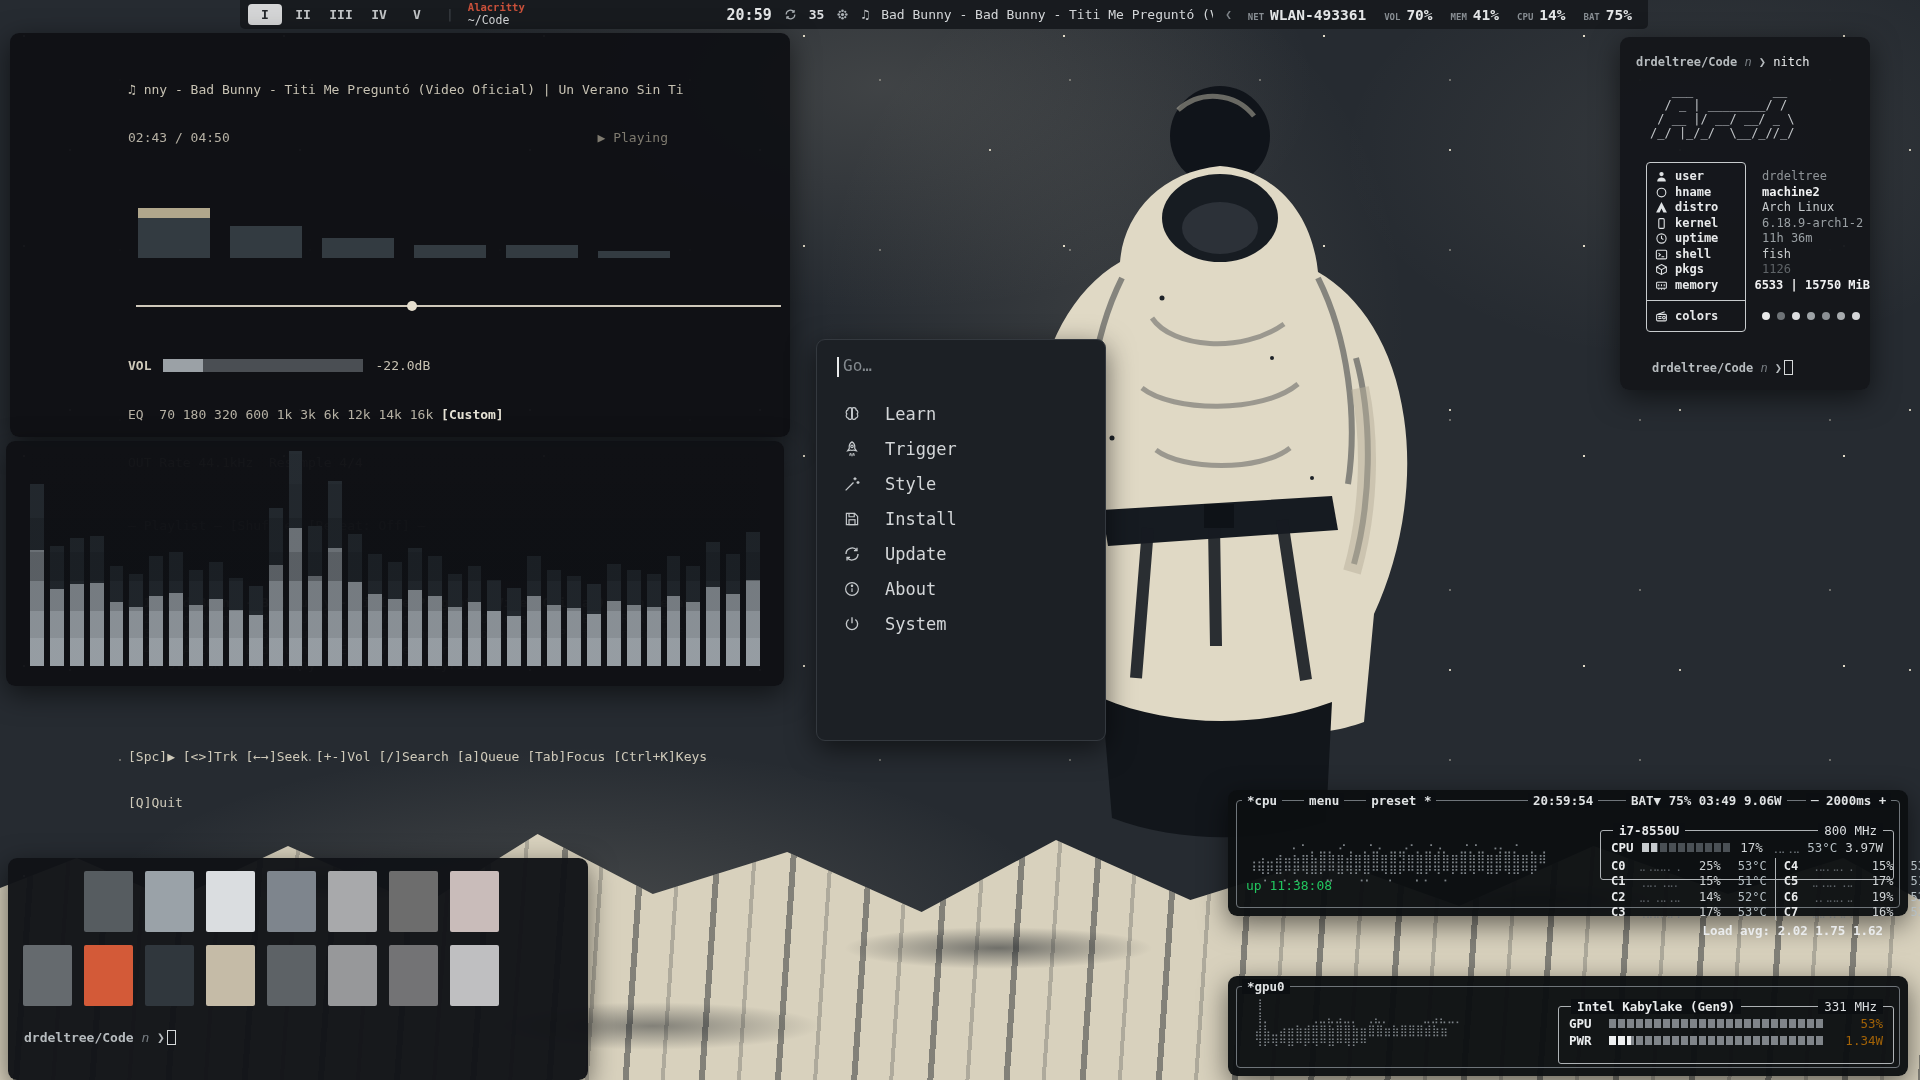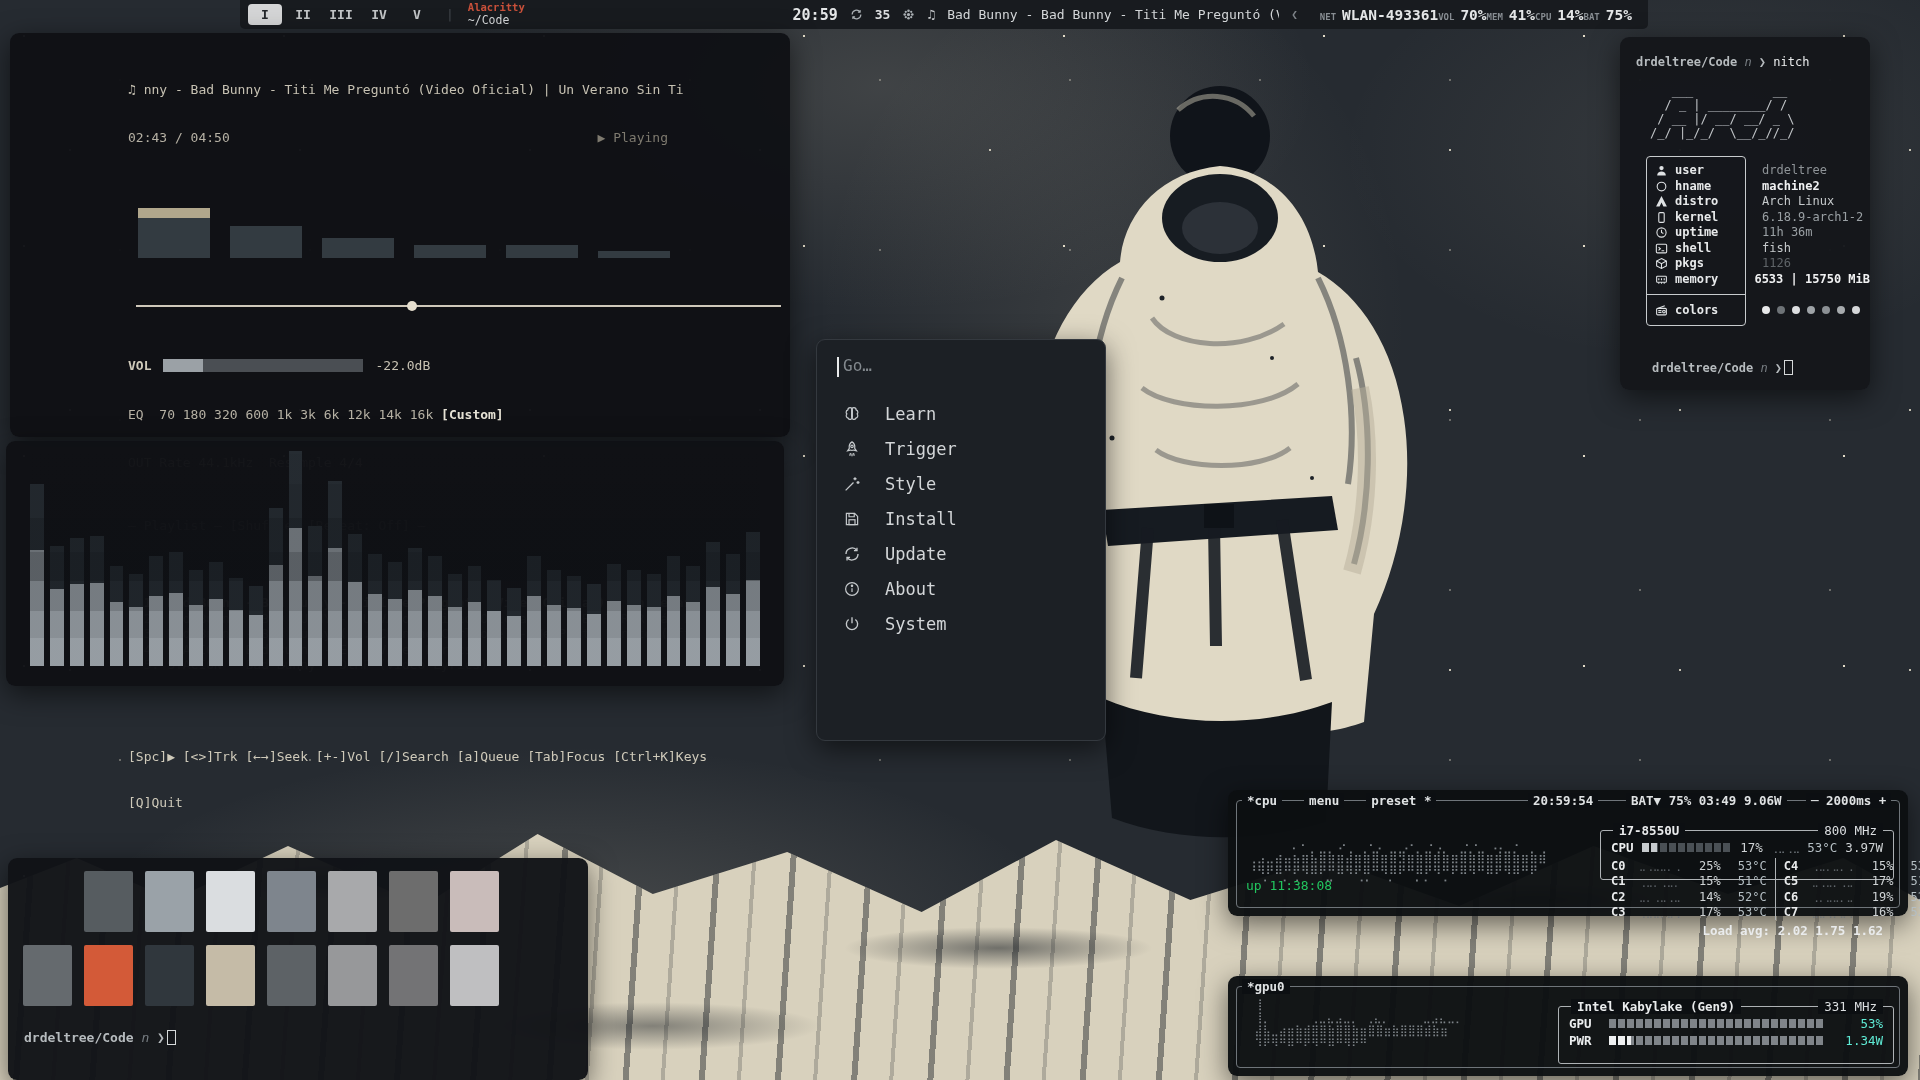--- a/index.html
+++ b/index.html
@@ -39,21 +39,21 @@
 .wintitle{line-height:1.1;margin-left:2px}
 .wintitle .app{color:#c8503a;font-weight:bold;font-size:10.5px}
 .wintitle .dir{color:#d5d7d9;font-size:11.5px}
 .flex1{flex:1}
 .clock{font-size:15px;font-weight:bold;color:#e4e6e7}
 .tb-icon{display:inline-flex;color:#a9afb3}
 .temp{font-size:13px;font-weight:bold;color:#dcdee0}
 .note{font-size:13px;color:#c9cccf}
 .nowplaying{font-size:13px;color:#d2d5d7;max-width:332px;white-space:nowrap;overflow:hidden}
 .collapse{font-size:11px;color:#7d8388}
-.stats{display:flex;margin-left:10px}
+.stats{display:flex;gap:18px;margin-left:4px}
 .stat{display:flex;align-items:baseline;gap:6px}
 .slabel{font-size:9px;color:#878d92;font-weight:bold}
 .svalue{font-size:14.5px;font-weight:bold;color:#e4e6e7}
 
 .player{left:10px;top:33px;width:780px;height:404px;padding:18px 20px 0 118px;font-size:13px;line-height:15.5px;color:#b6b1a4;white-space:pre}
 .p-title{color:#c6c1b2}
 .p-row2{display:flex;justify-content:space-between;width:540px;margin-top:1px}
 .p-status{color:#7e7a6f}
 .mbars{display:flex;align-items:flex-end;gap:20px;height:52px;margin:30px 0 0 10px}
 .mbar{width:72px;background:#333b41}
@@ -94,21 +94,21 @@
 .menu-item.dim .mi-icon{color:#70767b}
 
 .fetch{left:1620px;top:37px;width:250px;height:353px;background:rgba(21,23,27,.97);font-size:12px;line-height:15px;color:#c6cacc}
 .prompt{white-space:pre}
 .pp-path{font-weight:bold;color:#b6bbbe}
 .pp-branch{font-style:italic;color:#787e83}
 .pp-arrow{color:#b6bbbe}
 .pp-cmd{color:#e9ebec}
 .fetch .prompt{padding:18px 0 0 16px}
 .ascii{margin:14px 0 0 30px;white-space:pre;color:#c2c6c9;font-size:12px;line-height:14px}
-.fetch-info{position:relative;margin:16px 0 0 26px}
+.fetch-info{position:relative;margin:22px 0 0 26px}
 .fi-frame{position:absolute;left:0;top:0;width:100px;height:100%;border:1.5px solid #c8ccce;border-radius:4px}
 .fi-divider{position:absolute;left:0;top:calc(100% - 32px);width:100px;border-top:1.5px solid #c8ccce}
 .fi-row{display:flex;align-items:center;height:15.5px}
 .fi-keycell{width:100px;display:flex;align-items:center;gap:7px;padding-left:9px}
 .fi-icon{display:inline-flex;color:#dfe2e4}
 .fi-key{font-weight:bold;color:#e7e9ea}
 .fi-val{margin-left:16px;white-space:pre;color:#c6cacc}
 .fi-row.bold .fi-val{color:#f0f1f2;font-weight:bold}
 .fi-row.dim .fi-val{color:#8e9397}
 .fi-row.dim2 .fi-val{color:#9aa0a4}
@@ -144,21 +144,21 @@
 .core .cspark{flex:1;color:#6e747a;font-size:9.5px;overflow:hidden;white-space:pre}
 .core .cpct{width:34px;text-align:right;color:#cfd3d5}
 .core .ctemp{width:40px;text-align:right;color:#b4bec3}
 .loadavg{text-align:right;margin-top:3px;font-size:12.5px;font-weight:bold;color:#e9ebec}
 .uptime{position:absolute;left:18px;bottom:23px;color:#22c55e;font-size:13px}
 .gpu-chip{left:330px;top:30px;right:14px;bottom:12px}
 .gpurow{display:flex;align-items:center;gap:10px;height:17px;font-size:12.5px}
 .gpurow .lb{font-weight:bold;color:#eceeef;width:30px}
 .gpurow .segbar{flex:1;background:repeating-linear-gradient(90deg,#7f8489 0 7px,rgba(0,0,0,0) 7px 9px)}
 .gpurow .hot{background:repeating-linear-gradient(90deg,#eef0f1 0 7px,rgba(0,0,0,0) 7px 9px)}
-.gpurow .val{width:48px;text-align:right;color:#5eead4}
+.gpurow .val{width:48px;text-align:right;color:#a16207}
 
 .palette{left:8px;top:858px;width:580px;height:222px;background:rgba(17,19,23,.97)}
 .swgrid{display:grid;grid-template-columns:repeat(8,49px);gap:13px 12px;margin:13px 0 0 15px}
 .sw{width:49px;height:61px;border-radius:2px}
 .palette .prompt{position:absolute;left:16px;top:172px;font-size:13px}
 </style>
 </head>
 <body>
 
 <div class="screen">

